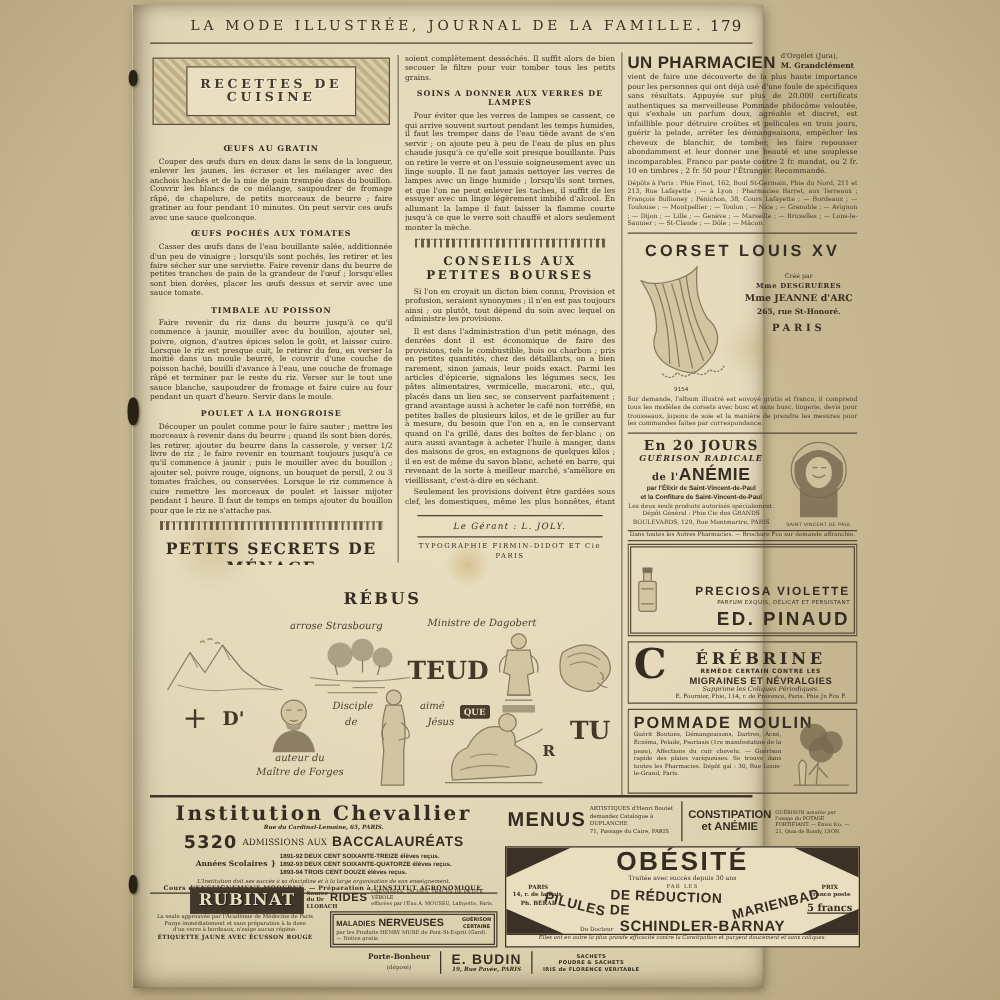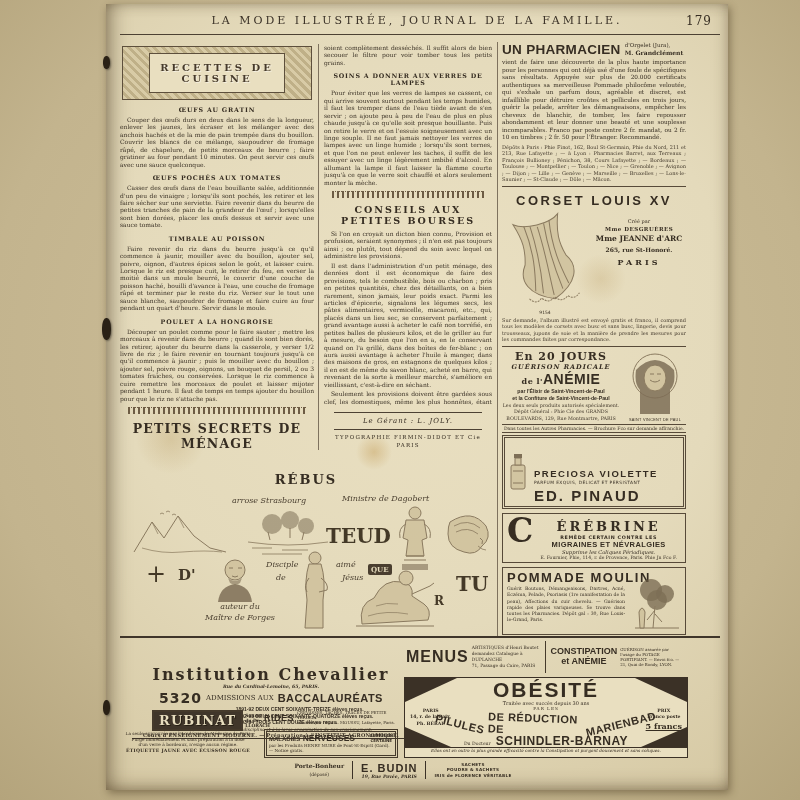--- a/index.html
+++ b/index.html
@@ -1,19 +1,19 @@
 <!DOCTYPE html>
 <html><head>
 <meta charset="utf-8">
 <style>
   html,body{margin:0;padding:0;}
   body{width:800px;height:800px;overflow:hidden;background:#c3b48e;font-family:"DejaVu Serif",serif;}
   .stage{position:relative;width:800px;height:800px;background:
     radial-gradient(circle at 50% 45%, #cfc09b 0%, #c3b48e 70%, #b4a47c 100%);}
-  .page{position:absolute;left:106px;top:4px;width:622px;height:786px;
+  .page{position:absolute;left:106px;top:4px;width:504px;height:786px;
     background:radial-gradient(circle at 50% 40%, #eae0c2 0%, #e4dabb 55%, #d6c9a4 100%);
     box-shadow: inset 16px 0 20px -12px rgba(70,52,28,.55),
                 inset -10px 0 16px -10px rgba(70,52,28,.35),
                 inset 0 -14px 18px -12px rgba(70,52,28,.45),
                 inset 0 10px 14px -10px rgba(70,52,28,.30),
                 2px 3px 8px rgba(60,45,20,.45);
     color:#362d22;}
   .bindmark{position:absolute;background:#2a2115;border-radius:45%;box-shadow:1px 1px 2px rgba(0,0,0,.4);}
   .stain{position:absolute;border-radius:50%;pointer-events:none;}
 
@@ -27,21 +27,21 @@
 
   
   .para{font:6px/1.24 "DejaVu Serif",serif;text-align:justify;text-indent:7px;color:#3b3226;margin:0 0 2px 0;}
   .shead{font-weight:bold;font-size:6.3px;letter-spacing:.8px;text-align:center;margin:6px 0 3px 0;color:#352c21;}
   .orn{height:6px;margin:5px 8px 3px 8px;
     background:repeating-linear-gradient(90deg,#6d5c44 0 2px,transparent 2px 5px);
     border-top:1px dotted #6d5c44;}
 
   
   .col-left{position:absolute;left:14px;top:40px;width:194px;height:408px;overflow:hidden;}
-  .banner{position:relative;height:52px;border:1px solid #5d4f3c;margin:2px 2px 6px 2px;
+  .banner{position:relative;height:52px;border:1px solid #5d4f3c;margin:2px 2px 16px 2px;
     background:repeating-linear-gradient(45deg,#d8cba6 0 3px,#bfb088 3px 6px);}
   .banner-label{position:absolute;left:26px;right:26px;top:6px;bottom:6px;background:#e9dfc0;
     border:1px solid #5d4f3c;box-shadow:0 0 0 2px #e9dfc0 inset;
     display:flex;flex-direction:column;align-items:center;justify-content:center;}
   .banner-l1{font:bold 10px "DejaVu Serif",serif;letter-spacing:3px;color:#46false3a2b;color:#463a2b;text-shadow:1px 1px 0 rgba(255,255,255,.5);}
   .bighead{font:bold 12.5px "DejaVu Serif",serif;letter-spacing:1.2px;text-align:center;margin:7px 0 4px 0;}
 
   
   .col-mid{position:absolute;left:218px;top:40px;width:168px;height:362px;overflow:hidden;}
   .midhead{font:bold 9.5px "DejaVu Serif",serif;letter-spacing:2px;text-align:center;margin:6px 0 4px 0;}
@@ -79,21 +79,21 @@
   .an1{font:bold 11px "DejaVu Serif",serif;letter-spacing:1px;}
   .an2{font:bold italic 6.5px "DejaVu Serif",serif;letter-spacing:1px;}
   .an3{font:bold 14px "Liberation Sans",sans-serif;letter-spacing:.5px;}
   .an3 .de{font:bold 8px "DejaVu Serif",serif;}
   .an4{font:bold 5.2px "Liberation Sans",sans-serif;margin-top:1px;}
   .an-right{flex:0 0 62px;text-align:center;}
   .an-cap{font:3.8px "Liberation Sans",sans-serif;letter-spacing:.3px;}
   .an-foot{font:4.6px "DejaVu Serif",serif;text-align:center;border-top:1px solid #574a39;border-bottom:1px solid #574a39;padding:1px 0;margin-top:2px;}
 
   .prec-frame{border:1px solid #574a39;outline:1px solid #574a39;outline-offset:-3px;padding:4px 5px;display:flex;gap:6px;align-items:center;margin:2px 0;}
-  .prec-main{flex:1;text-align:left;margin-top:28px;}
+  .prec-main{flex:1;text-align:right;margin-top:28px;}
   .prec-t{font:bold 9.5px "Liberation Sans",sans-serif;letter-spacing:1.5px;}
   .prec-s{font:4.4px "DejaVu Sans",sans-serif;letter-spacing:.4px;margin:1px 0 2px 0;}
   .prec-b{font:bold 15px "Liberation Sans",sans-serif;letter-spacing:2px;}
 
   .cere{display:flex;gap:3px;border:1px solid #574a39;padding:2px 4px;margin:2px 0;}
   .cere-c{font:bold 33px/0.9 "DejaVu Serif",serif;}
   .cere-main{flex:1;text-align:center;}
   .cere-t{font:bold 13px "DejaVu Serif",serif;letter-spacing:3px;}
   .cere-1{font:bold 4.8px "DejaVu Sans",sans-serif;letter-spacing:.6px;}
   .cere-2{font:bold 7.5px "Liberation Sans",sans-serif;letter-spacing:.4px;}
@@ -112,21 +112,21 @@
   .rl{position:absolute;font:italic 8px "DejaVu Serif",serif;color:#4a3f30;white-space:nowrap;}
   .rbig{position:absolute;font:bold 20px "DejaVu Serif",serif;color:#443927;}
   .sk{position:absolute;opacity:.85;}
   .sk *{stroke:#7a694f;fill:none;stroke-width:1;}
   .sk .f{fill:#cfc19c;stroke:#7a694f;}
   .sk .d{fill:#6c5c45;stroke:none;}
 
   .botrule{position:absolute;left:14px;right:8px;top:632px;height:2px;background:#3f352a;}
 
   
-  .chev{position:absolute;left:26px;top:637px;width:278px;text-align:center;border-bottom:1px solid #3f352a;padding-bottom:0;margin-top:24px;}
+  .chev{position:absolute;left:14px;top:637px;width:278px;text-align:center;border-bottom:1px solid #3f352a;padding-bottom:0;}
   .chev-t{font:bold 16px "DejaVu Serif",serif;letter-spacing:2px;}
   .chev-a{font:bold italic 4.6px "DejaVu Serif",serif;}
   .chev-row{display:flex;align-items:center;justify-content:center;gap:4px;margin-top:1px;}
   .chev-n{font:bold 14px "DejaVu Sans",sans-serif;letter-spacing:1px;}
   .chev-adm{font:7px "DejaVu Serif",serif;}
   .chev-bac{font:bold 11px "Liberation Sans",sans-serif;letter-spacing:.5px;}
   .chev-years{display:flex;align-items:center;justify-content:center;gap:3px;}
   .chev-yl{font:bold 6px "DejaVu Serif",serif;}
   .chev-rows{text-align:left;font:bold 5px/1.3 "Liberation Sans",sans-serif;}
   .chev-note{font:italic 4.4px "DejaVu Serif",serif;margin-top:1px;}

